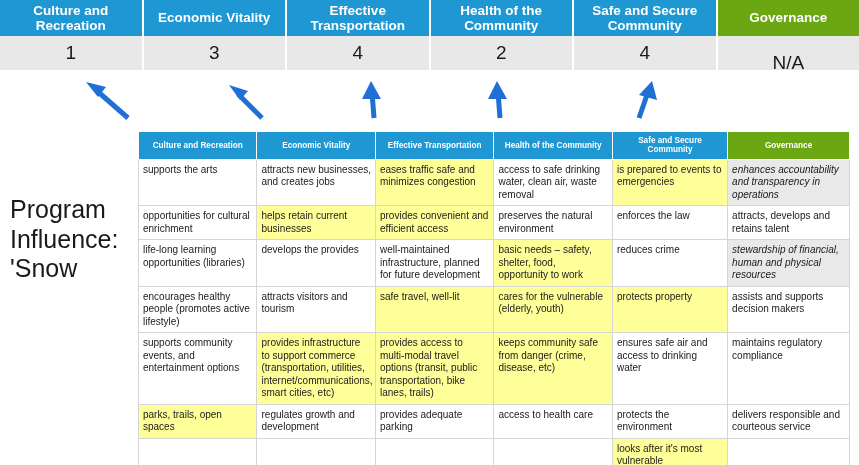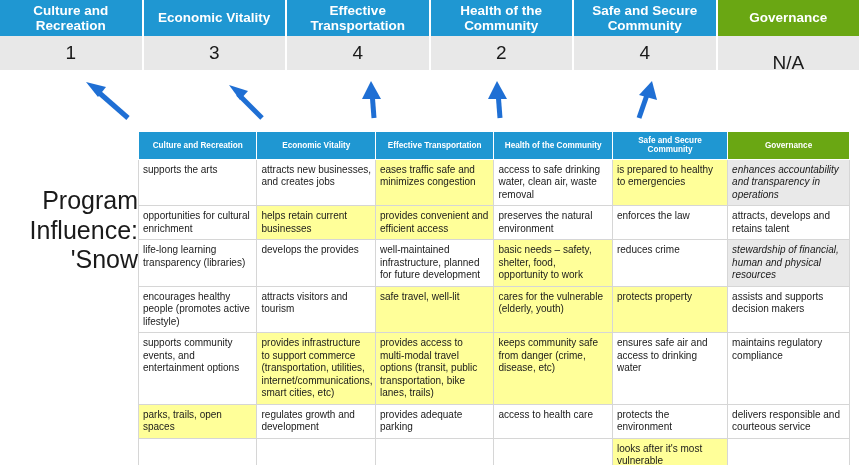--- a/index.html
+++ b/index.html
@@ -73,26 +73,26 @@
     left: 0;
     top: 70px;
     width: 859px;
     height: 62px;
   }
 
   
   #caption {
     position: absolute;
     left: 10px;
-    top: 186px;
+    top: 195px;
     width: 128px;
     font-size: 25px;
     color: #1a1a1a;
     line-height: 1.18;
-    text-align: right;
+    text-align: left;
   }
 
   
   #matrix {
     position: absolute;
     left: 138px;
     top: 131px;
     width: 712px;
     border-collapse: collapse;
     table-layout: fixed;
@@ -209,33 +209,33 @@
       <th>Safe and Secure Community</th>
       <th class="gov">Governance</th>
     </tr>
   </thead>
   <tbody id="matrix-body">
       <tr>
         <td>supports the arts</td>
         <td>attracts new businesses, and creates jobs</td>
         <td class="hl">eases traffic safe and minimizes congestion</td>
         <td>access to safe drinking water, clean air, waste removal</td>
-        <td class="hl">is prepared to healthy to emergencies</td>
+        <td class="hl">is prepared to events to emergencies</td>
         <td class="shade">enhances accountability and transparency in operations</td>
       </tr>
       <tr>
         <td>opportunities for cultural enrichment</td>
         <td class="hl">helps retain current businesses</td>
         <td class="hl">provides convenient and efficient access</td>
         <td>preserves the natural environment</td>
         <td>enforces the law</td>
         <td>attracts, develops and retains talent</td>
       </tr>
       <tr>
-        <td>life-long learning transparency (libraries)</td>
+        <td>life-long learning opportunities (libraries)</td>
         <td>develops the provides</td>
         <td>well-maintained infrastructure, planned for future development</td>
         <td class="hl">basic needs – safety, shelter, food, opportunity to work</td>
         <td>reduces crime</td>
         <td class="shade">stewardship of financial, human and physical resources</td>
       </tr>
       <tr>
         <td>encourages healthy people (promotes active lifestyle)</td>
         <td>attracts visitors and tourism</td>
         <td class="hl">safe travel, well-lit</td>

